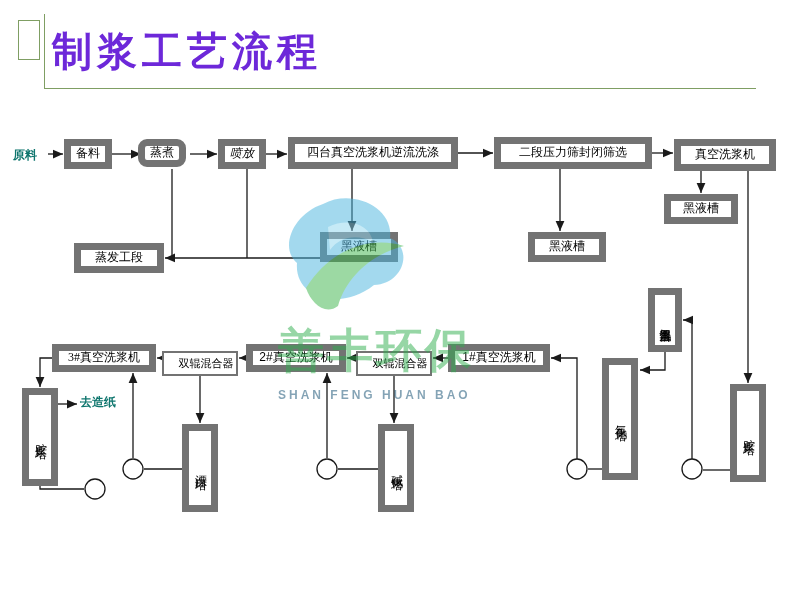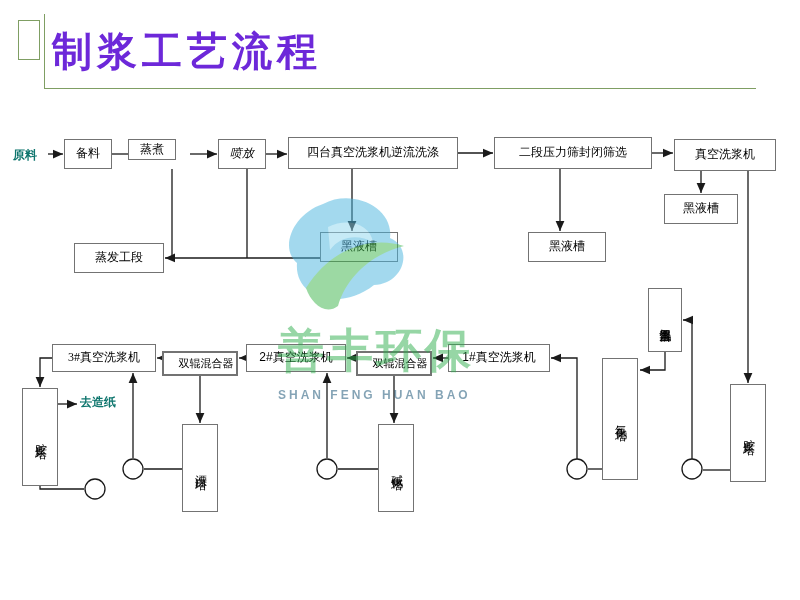--- a/index.html
+++ b/index.html
@@ -7,21 +7,21 @@
          font-family:"Liberation Sans",sans-serif;}
   
   .deco-rect{position:absolute;left:18px;top:20px;width:20px;height:38px;border:1px solid #7f9e63;}
   .deco-v{position:absolute;left:44px;top:14px;width:1px;height:74px;background:#7f9e63;}
   .deco-h{position:absolute;left:44px;top:88px;width:712px;height:1px;background:#7f9e63;}
   .title{position:absolute;left:52px;top:24px;font:bold 40px "Liberation Serif",serif;
          color:#6d28d9;letter-spacing:5px;white-space:nowrap;}
   
   .layer{position:absolute;left:0;top:0;z-index:1;}
   
-  .node{position:absolute;background:#fff;border:1px solid #737373;box-sizing:border-box;
+  .node{position:absolute;background:#fff;border:7px solid #737373;box-sizing:border-box;
         display:flex;align-items:center;justify-content:center;text-align:center;
         font-size:12px;color:#000;line-height:1.15;z-index:2;}
   .node.bold{border-width:2px;font-size:11px;padding-left:12px;}
   .v{writing-mode:vertical-rl;text-orientation:upright;letter-spacing:2px;}
   .vsmall{writing-mode:vertical-rl;text-orientation:upright;font-size:12px;line-height:1.2;}
   .lbl{position:absolute;font-size:12px;color:#0f766e;z-index:2;white-space:nowrap;font-weight:bold;}
   
   .wm{position:absolute;left:278px;top:192px;width:250px;height:215px;opacity:.5;
       pointer-events:none;z-index:10;text-align:left;}
   .wm-name{font:bold 46px "Liberation Serif",serif;color:#2fae4e;letter-spacing:3px;margin-top:2px;}
@@ -82,21 +82,21 @@
       <circle cx="327" cy="469" r="10"></circle>
       <circle cx="577" cy="469" r="10"></circle>
       <circle cx="692" cy="469" r="10"></circle>
     </g>
   </svg>
 
   <div class="lbl" style="left:13px;top:147px;">原料</div>
   <div class="lbl" style="left:80px;top:394px;">去造纸</div>
 
   <div class="node" style="left:64px;top:139px;width:48px;height:30px;">备料</div>
-  <div class="node" style="left:128px;top:139px;width:48px;height:21px;">蒸煮</div>
+  <div class="node" style="left:138px;top:139px;width:48px;height:28px;border-radius:9px;">蒸煮</div>
   <div class="node" style="left:218px;top:139px;width:48px;height:30px;font-style:italic;">喷放</div>
   <div class="node" style="left:288px;top:137px;width:170px;height:32px;">四台真空洗浆机逆流洗涤</div>
   <div class="node" style="left:494px;top:137px;width:158px;height:32px;">二段压力筛封闭筛选</div>
   <div class="node" style="left:674px;top:139px;width:102px;height:32px;">真空洗浆机</div>
   <div class="node" style="left:664px;top:194px;width:74px;height:30px;">黑液槽</div>
   <div class="node" style="left:320px;top:232px;width:78px;height:30px;">黑液槽</div>
   <div class="node" style="left:528px;top:232px;width:78px;height:30px;">黑液槽</div>
   <div class="node" style="left:74px;top:243px;width:90px;height:30px;">蒸发工段</div>
 
   <div class="node" style="left:52px;top:344px;width:104px;height:28px;font-family:Liberation Serif, serif;">3#真空洗浆机</div>

